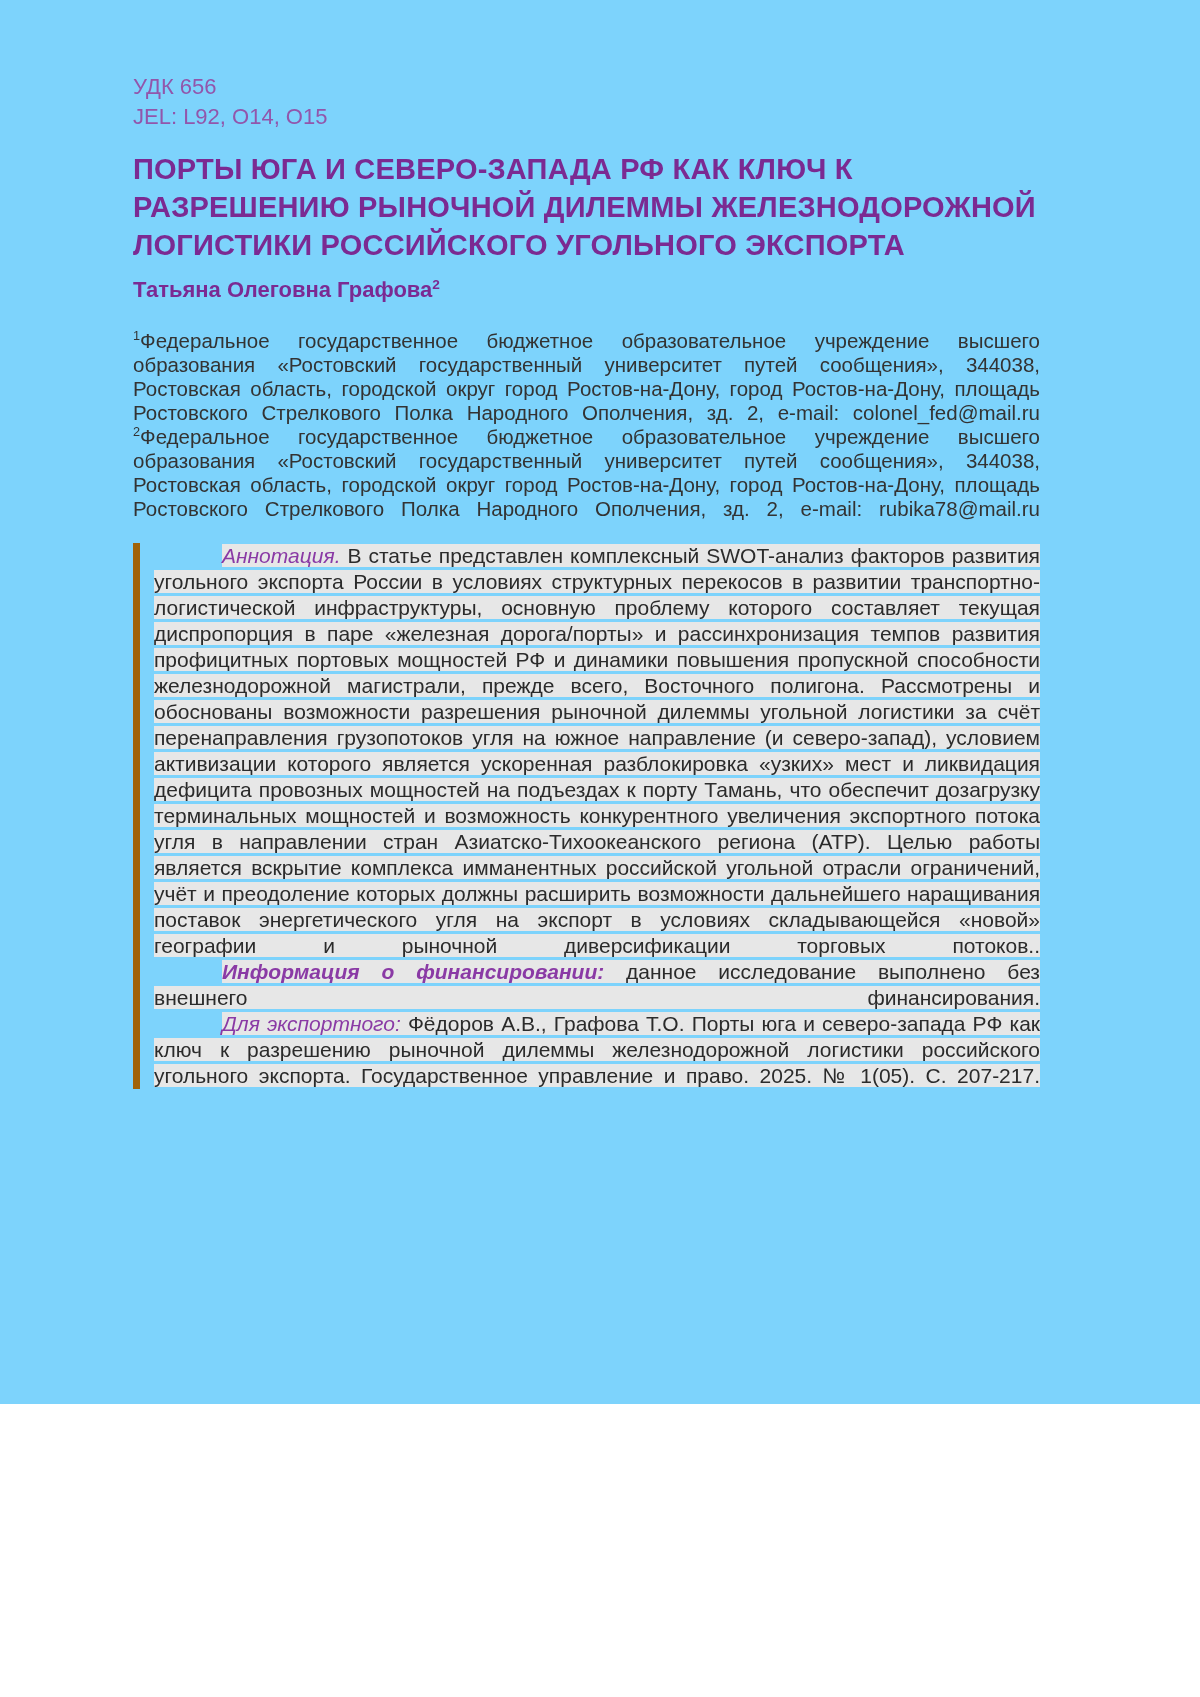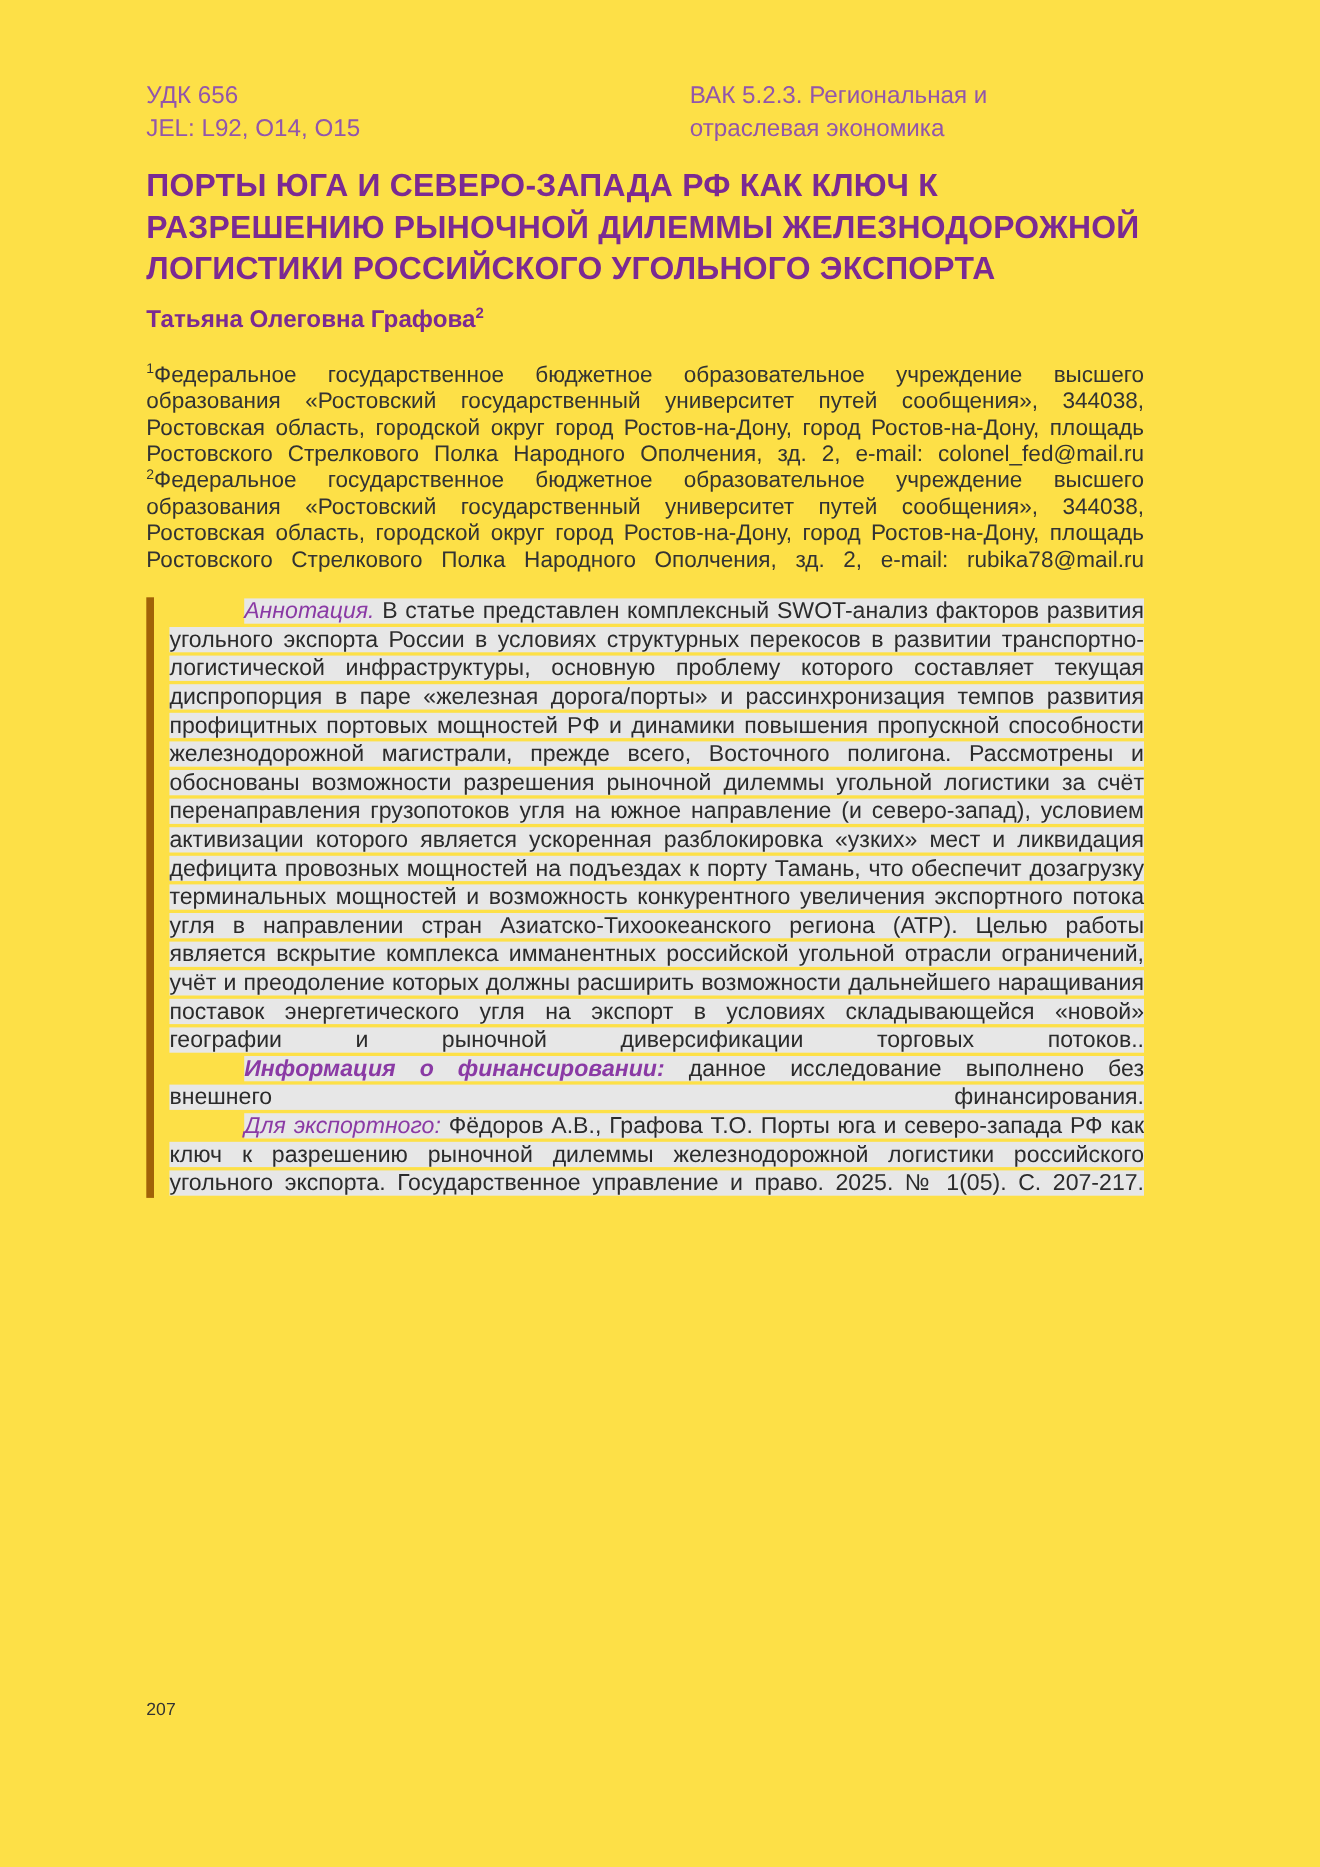--- a/index.html
+++ b/index.html
@@ -1,21 +1,21 @@
 <!DOCTYPE html>
 <html lang="ru"><head>
 <meta charset="utf-8">
 <style>
   * { margin: 0; padding: 0; box-sizing: border-box; }
   html, body { background: #ffffff; }
   .page {
     position: relative;
     width: 1200px;
-    height: 1697px;
-    background: #fde047;
+    height: 1404px;
+    background: #7dd3fc;
     font-family: "Liberation Sans", "DejaVu Sans", sans-serif;
     color: #2e2e2e;
     overflow: hidden;
   }
   .content {
     position: absolute;
     left: 133px;
     top: 72px;
     width: 907px;
   }
@@ -83,24 +83,20 @@
 <body>
 
 <div class="page">
   <div class="content">
 
     <div class="top-header">
       <div class="header-left">
         <div>УДК 656</div>
         <div>JEL: L92, O14, O15</div>
       </div>
-      <div class="header-right">
-        <div>ВАК 5.2.3. Региональная и</div>
-        <div>отраслевая экономика</div>
-      </div>
     </div>
 
     <h1 class="title">ПОРТЫ ЮГА И СЕВЕРО-ЗАПАДА РФ КАК КЛЮЧ К РАЗРЕШЕНИЮ РЫНОЧНОЙ ДИЛЕММЫ ЖЕЛЕЗНОДОРОЖНОЙ ЛОГИСТИКИ РОССИЙСКОГО УГОЛЬНОГО ЭКСПОРТА</h1>
 
     <div class="authors">
       <div class="author"><span>Татьяна Олеговна Графова</span><sup>2</sup></div>
     </div>
 
     <div class="affiliations">
       <p class="aff"><sup>1</sup><span>Федеральное государственное бюджетное образовательное учреждение высшего образования «Ростовский государственный университет путей сообщения», 344038, Ростовская область, городской округ город Ростов-на-Дону, город Ростов-на-Дону, площадь Ростовского Стрелкового Полка Народного Ополчения, зд. 2, e-mail: colonel_fed@mail.ru</span></p>

